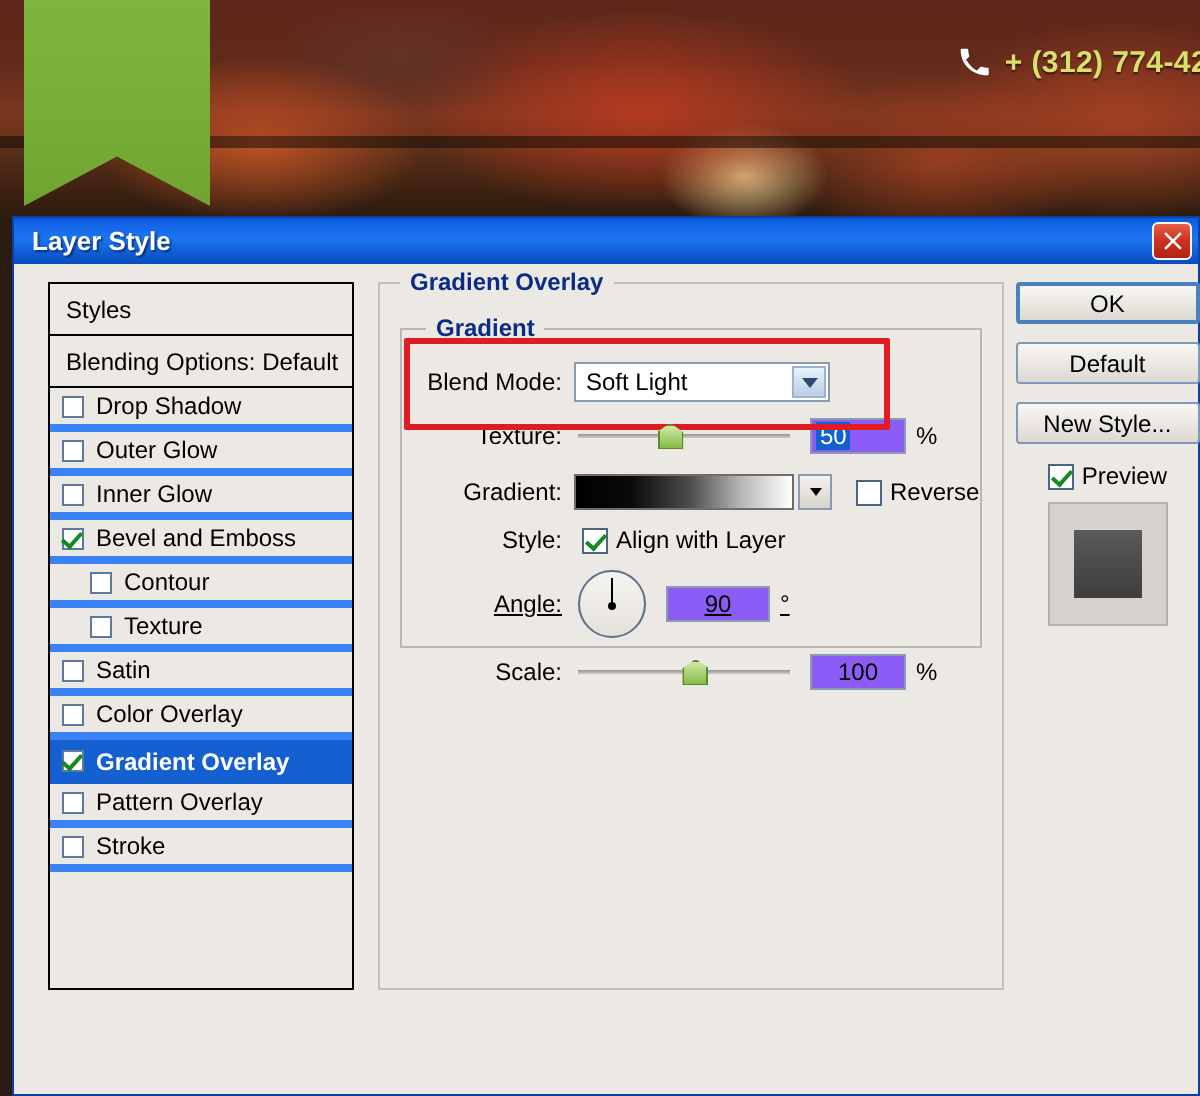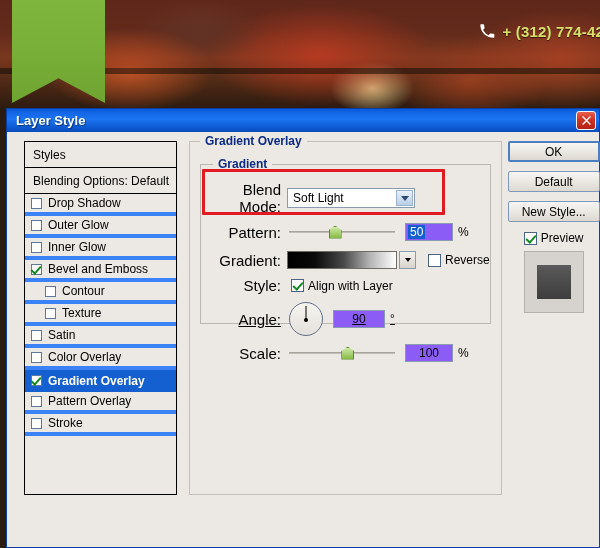--- a/index.html
+++ b/index.html
@@ -136,21 +136,21 @@
   #gradient-group {
     position: relative; border: 1px solid #bbb8b3;
     margin-top: 10px; height: 160px; padding-top: 16px;
   }
   .legend-sub {
     position: absolute; left: 12px; top: -8px;
     background: #ece9e4; padding: 0 5px;
     color: #0a2b86; font-weight: bold; font-size: 12px;
   }
   .field-row { display: flex; align-items: center; margin: 0 0 8px 0; font-size: 12px; }
-  .flabel { text-align: right; color: #000; font-size: 15px; }
+  .flabel { text-align: right; color: #000; font-size: 12px; }
 
   .combo {
     border: 1px solid #8a9bb0; background: #fff;
     height: 20px; display: flex; align-items: center;
     padding-left: 5px; font-size: 12px; position: relative; cursor: pointer;
   }
   .combo .arrow-btn {
     position: absolute; right: 1px; top: 1px; width: 17px; height: 16px;
     background: linear-gradient(180deg,#e9f1fb,#b9cee8);
     border: 1px solid #9db4cf;
@@ -346,21 +346,21 @@
             <span class="flabel" style="width:74px;">Blend Mode:</span>
             <div class="combo" style="width:128px; margin-left:6px;">
               <span>Soft Light</span>
               <span class="arrow-btn">
                   <span class="chev"></span>
                 </span>
             </div>
           </div>
 
           <div class="field-row" style="padding-left:6px;">
-            <span class="flabel" style="width:74px;">Pattern:</span>
+            <span class="flabel" style="width:74px;">Texture:</span>
             <div class="slider" style="width:106px; margin-left:8px;">
               <div class="track"></div>
               <div class="thumb" id="opacity-thumb" style="left: calc(43% - 6px);"></div>
             </div>
             <div class="numbox sel" style="width:48px; margin-left:10px;">
               <span class="selhl">50</span>
             </div>
             <span style="margin-left:5px;font-size:12px;">%</span>
           </div>
 

